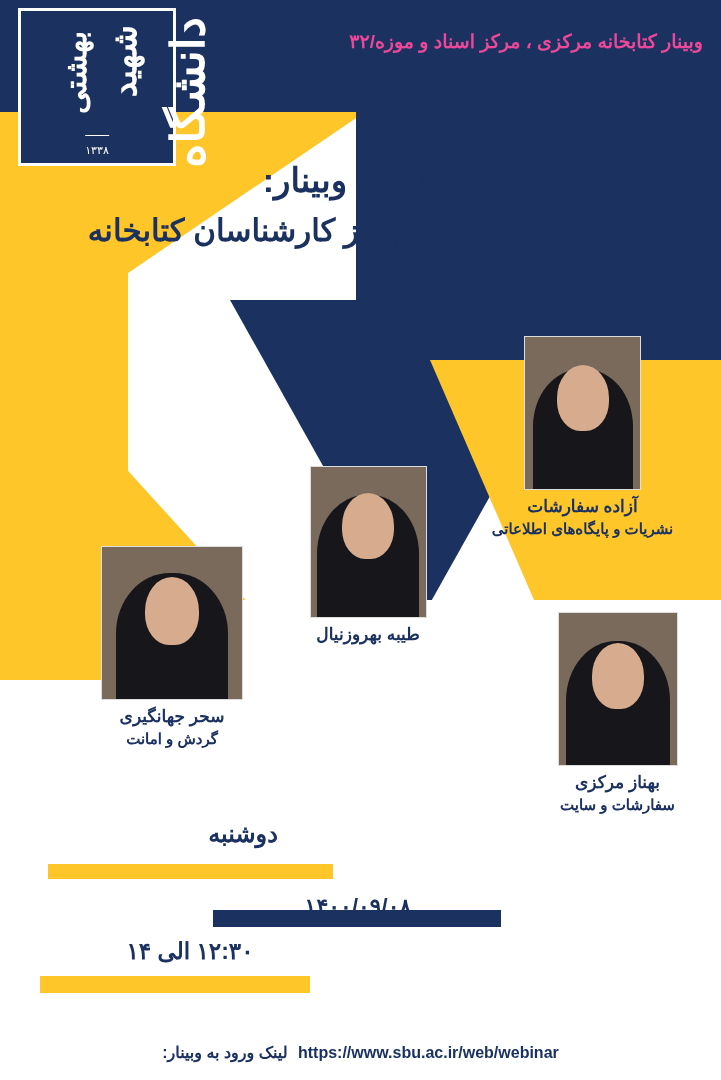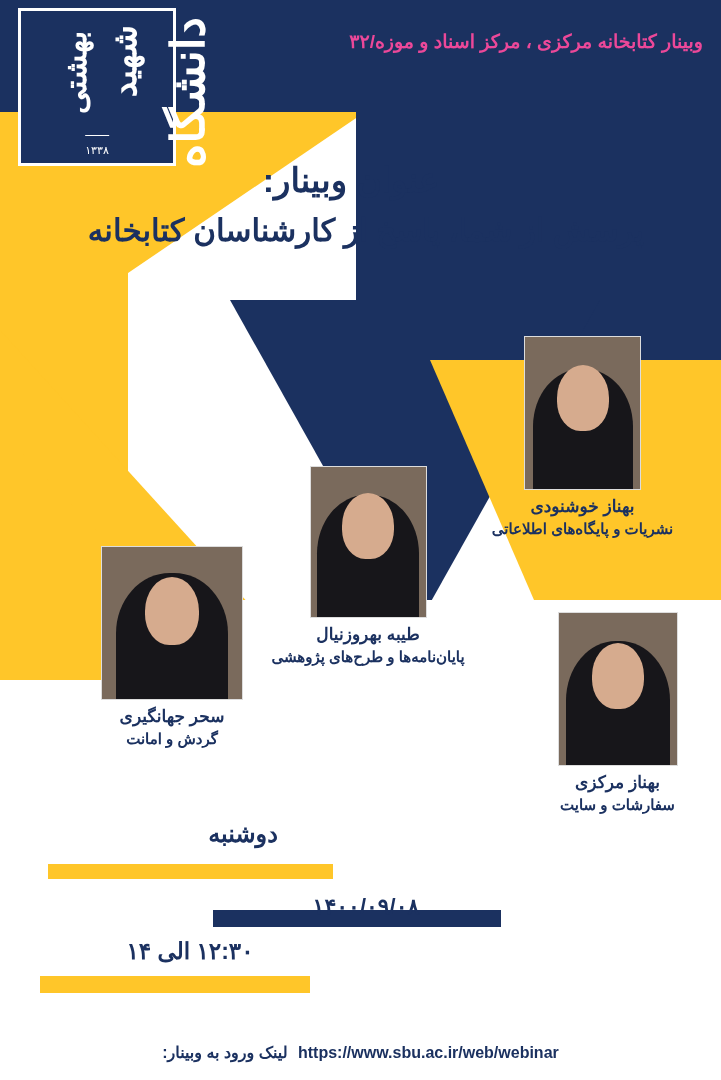--- a/index.html
+++ b/index.html
@@ -254,21 +254,21 @@
     width: 200px;
     text-align: center;
     font-size: 24px;
     font-weight: bold;
     color: #1b3160;
     direction: rtl;
     z-index: 10;
   }
   .txt-date {
     position: absolute;
-    top: 894px; left: 276px;
+    top: 894px; left: 268px;
     width: 180px;
     text-align: center;
     font-size: 22px;
     font-weight: bold;
     color: #1b3160;
     direction: rtl;
     z-index: 10;
   }
   .txt-time {
     position: absolute;
@@ -331,31 +331,30 @@
   <div class="title-wrap">
     <div class="title-line1">عنوان وبینار:</div>
     <div class="title-line2">پرسش از شما، پاسخ از کارشناسان کتابخانه</div>
   </div>
 
   <div class="speaker" id="sp-azadeh">
     <div class="photo">
       <div class="hair" style="width:100px;height:120px;"></div>
       <div class="skin" style="width:52px;height:66px;top:28px;"></div>
     </div>
-    <div class="sp-name">بهناز خوشنودی</div>
+    <div class="sp-name">آزاده سفارشات</div>
     <div class="sp-role">نشریات و پایگاه‌های اطلاعاتی</div>
   </div>
 
   <div class="speaker" id="sp-tayebe">
     <div class="photo">
       <div class="hair" style="width:102px;height:122px;"></div>
       <div class="skin" style="width:52px;height:66px;top:26px;"></div>
     </div>
     <div class="sp-name">طیبه بهروزنیال</div>
-    <div class="sp-role">پایان‌نامه‌ها و طرح‌های پژوهشی</div>
   </div>
 
   <div class="speaker" id="sp-sahar">
     <div class="photo">
       <div class="hair" style="width:112px;height:126px;"></div>
       <div class="skin" style="width:54px;height:68px;top:30px;"></div>
     </div>
     <div class="sp-name">سحر جهانگیری</div>
     <div class="sp-role">گردش و امانت</div>
   </div>

